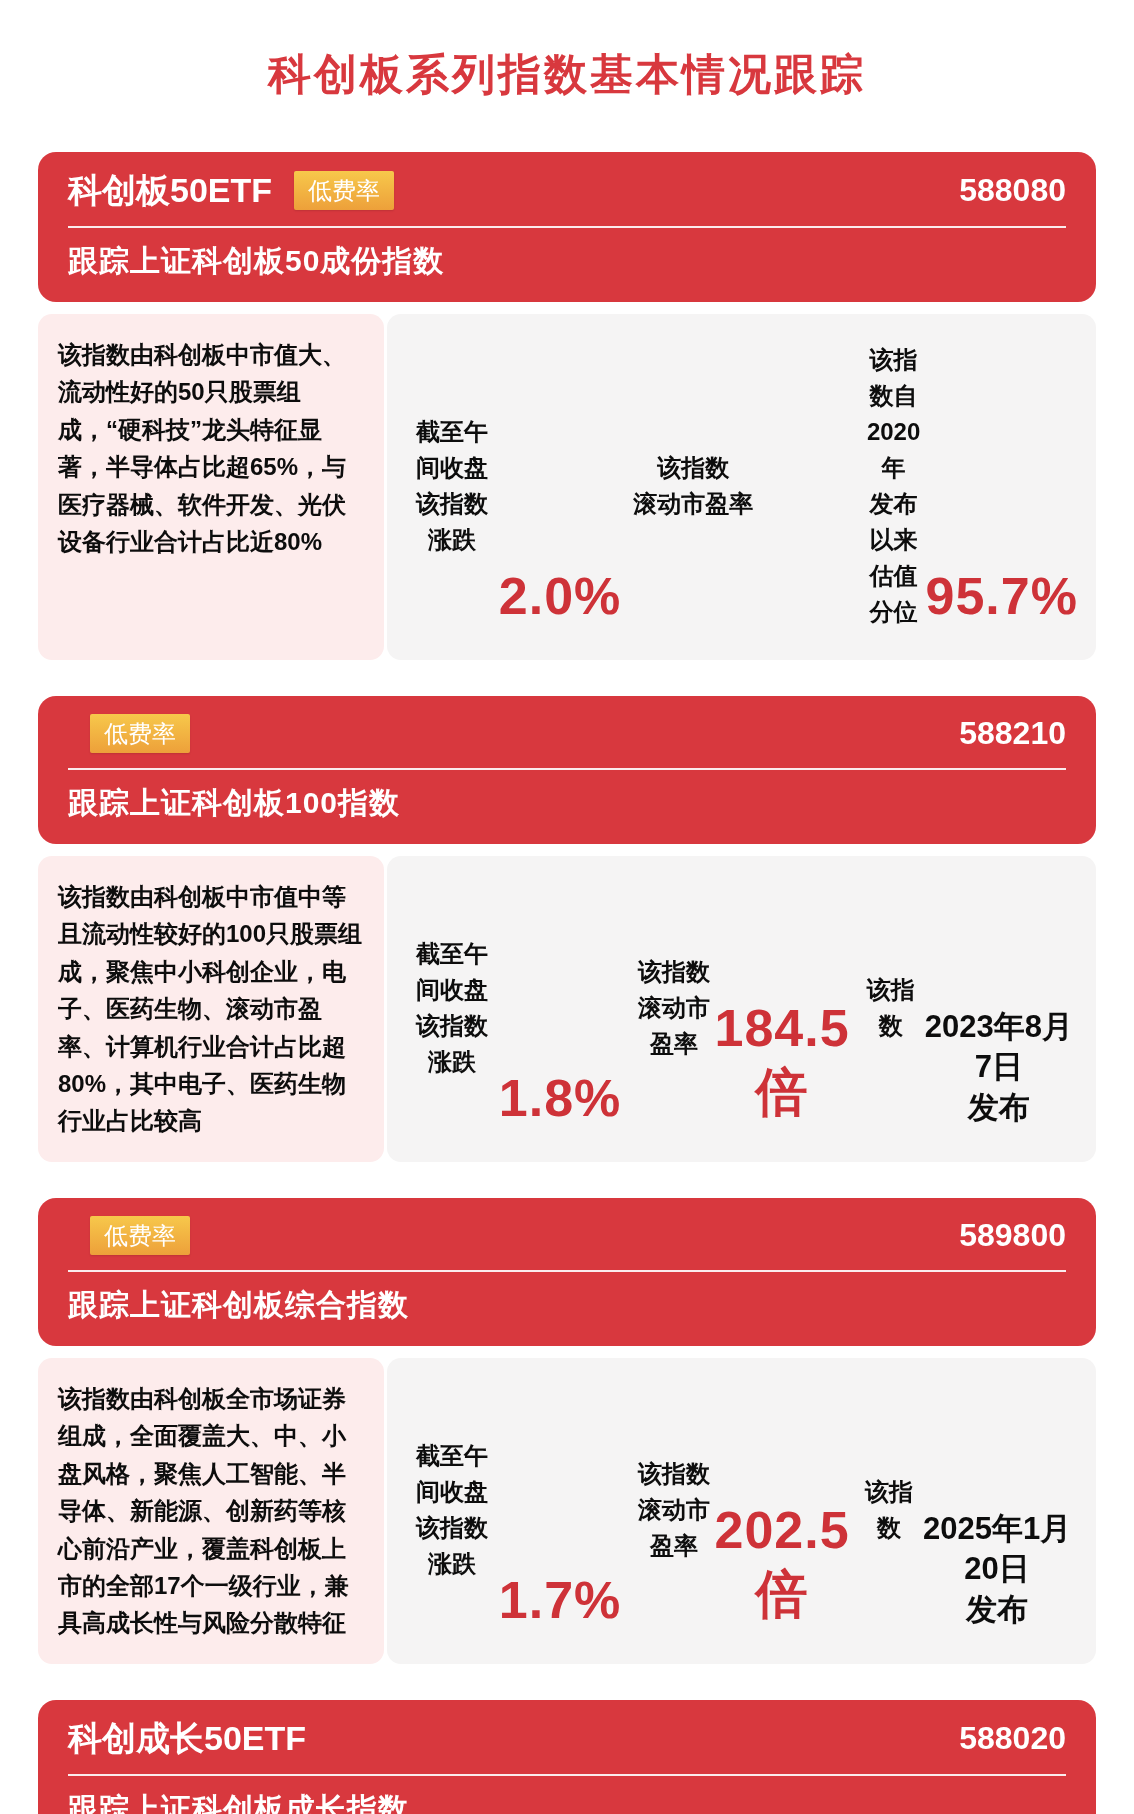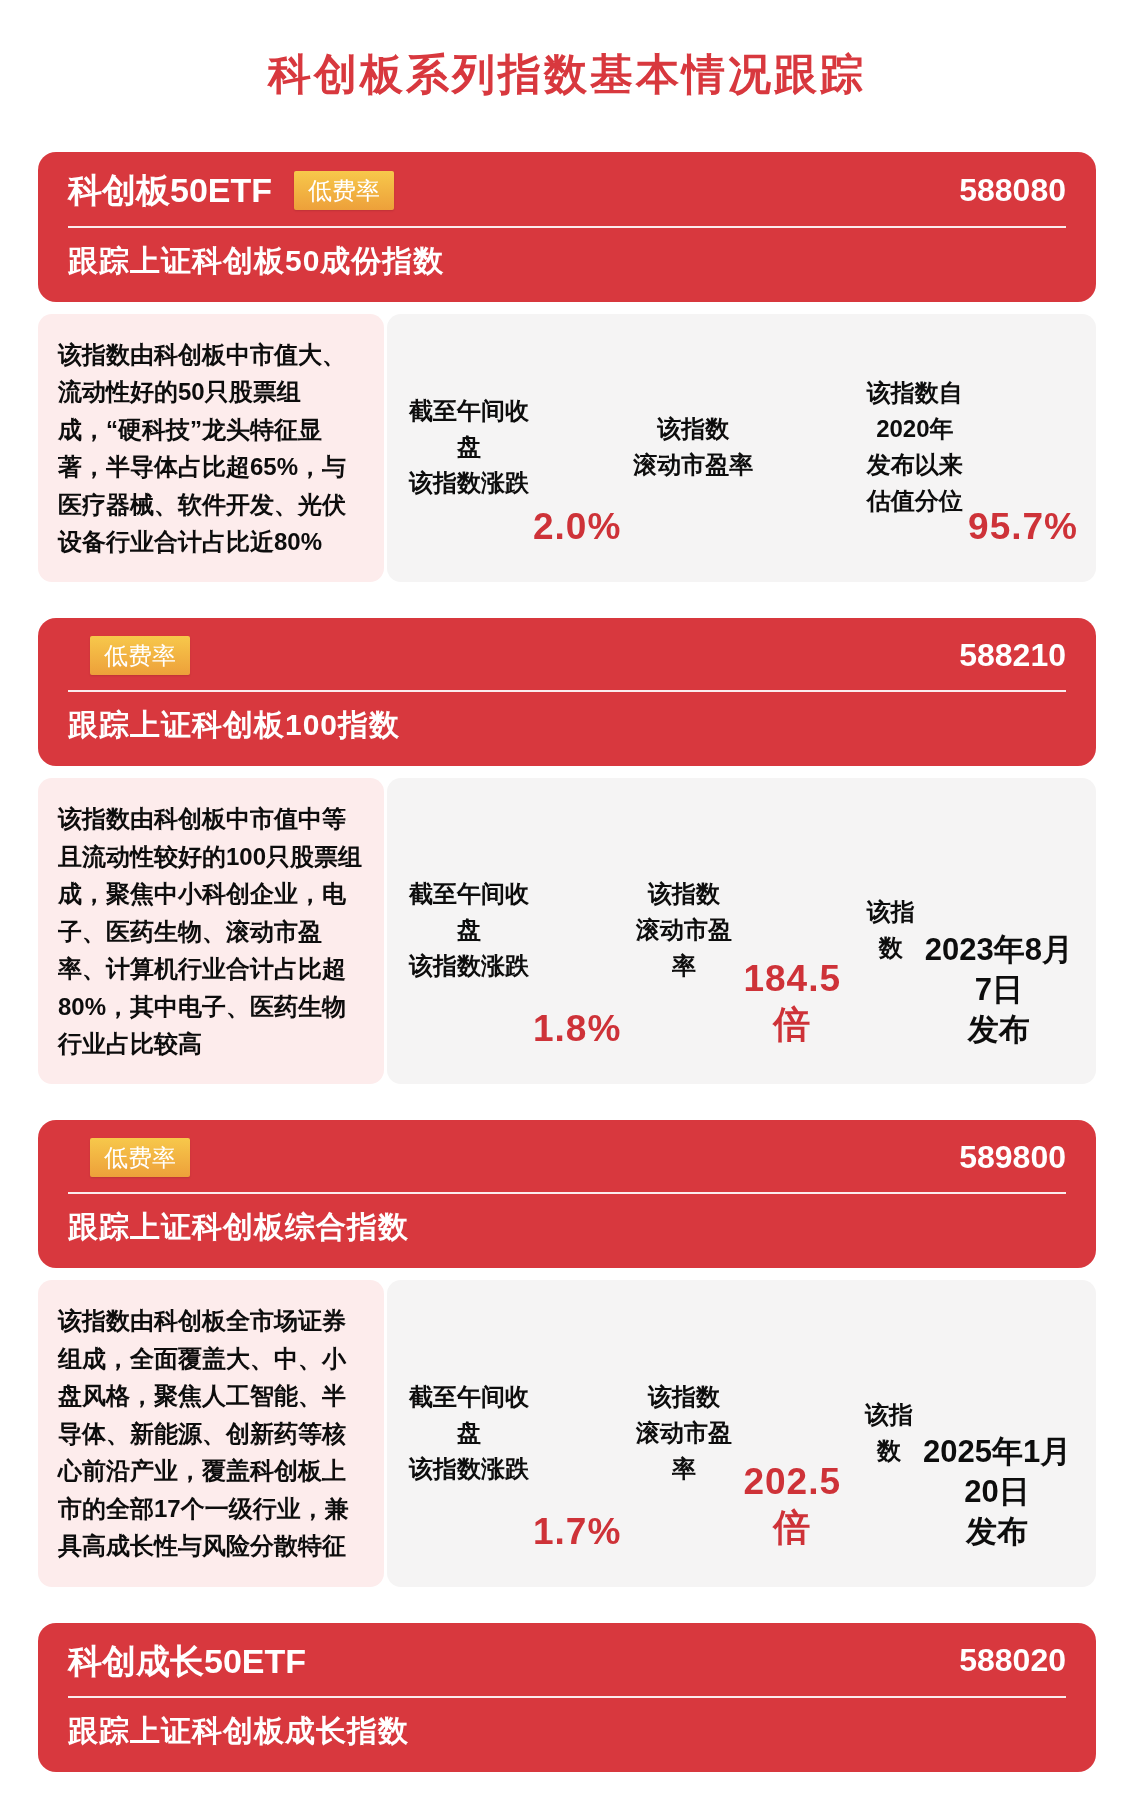--- a/index.html
+++ b/index.html
@@ -54,21 +54,21 @@
     flex:1;background:var(--gray);border-radius:14px;
     display:flex;padding:28px 12px 30px;
   }
   .metric{flex:1;display:flex;flex-direction:row;align-items:center;padding:0 6px;}
   .metric-label{
     font-size:24px;font-weight:600;color:var(--ink);
     text-align:center;line-height:1.5;white-space:pre-line;
     display:flex;align-items:center;min-height:76px;
   }
   .metric-value{
-    margin-top:auto;font-size:37px;font-weight:bold;color:var(--value-red);
+    margin-top:auto;font-size:52px;font-weight:bold;color:var(--value-red);
     text-align:center;white-space:pre-line;padding-bottom:4px;letter-spacing:1px;
   }
   .metric-value.dark{color:var(--ink);font-size:31px;line-height:1.3;letter-spacing:0;}
 </style>
 </head>
 <body>
 
 <div class="page">
 
   <h1 class="title">科创板系列指数基本情况跟踪</h1>

